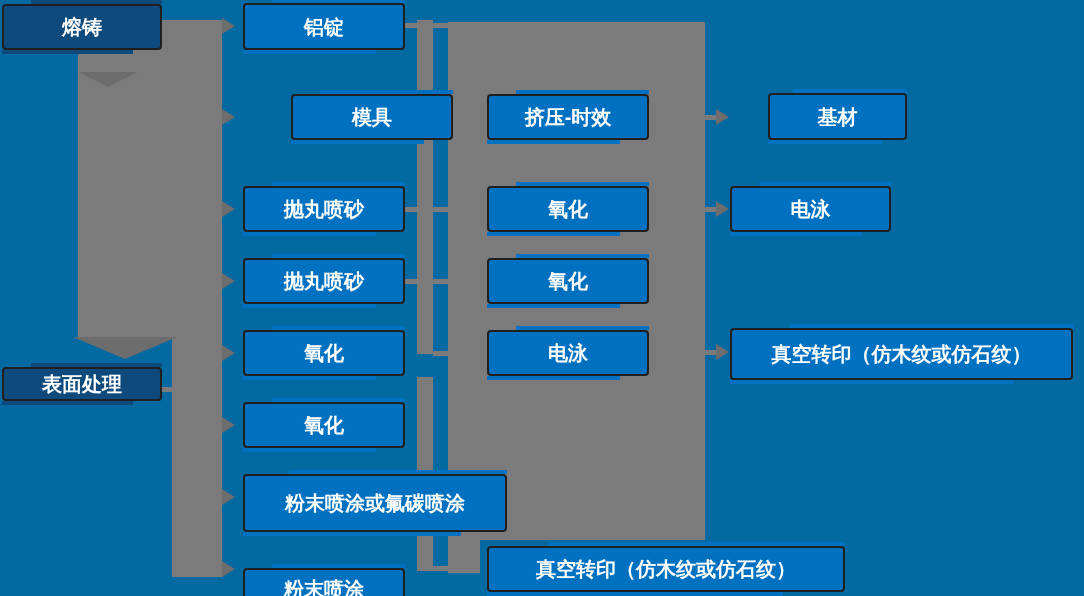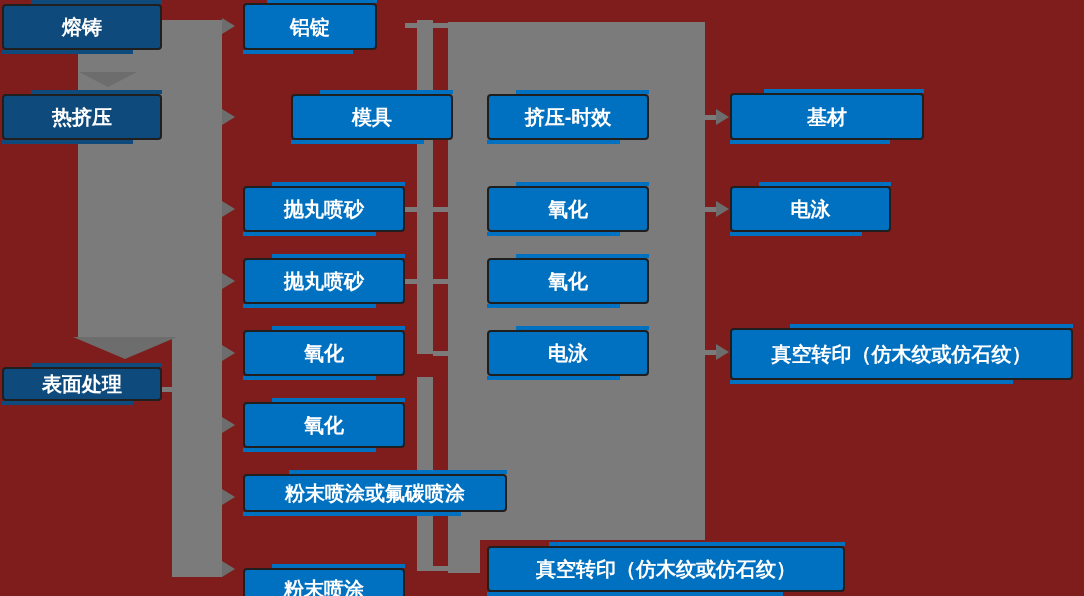--- a/index.html
+++ b/index.html
@@ -1,17 +1,17 @@
 <!DOCTYPE html>
 <html style="--blue: #0070c0; --navy: #0e4a7b; --edge: #1f1f1f; --conn: #7b7b7b; --arr: #6d6d6d;"><head>
 <meta charset="utf-8">
 <style>
   html,body{margin:0;padding:0;background:#ffffff;}
   .stage{
-    position:relative;width:1084px;height:596px;background:#7f1d1d;overflow:hidden;
+    position:relative;width:1084px;height:596px;background:#0369a1;overflow:hidden;
     font-family:"Liberation Sans","DejaVu Sans",sans-serif;
   }
   
   .bar{position:absolute;background:var(--conn,#7b7b7b);z-index:1;}
   .arr-r{position:absolute;width:0;height:0;z-index:1;
     border-top:8px solid transparent;border-bottom:8px solid transparent;
     border-left:13px solid var(--arr,#6d6d6d);}
   .arr-d{position:absolute;width:0;height:0;z-index:1;}
   .arr-d.small{border-left:29px solid transparent;border-right:29px solid transparent;
     border-top:15px solid var(--arr,#6d6d6d);}
@@ -71,35 +71,34 @@
   <div class="arr-r" style="left:222px;top:345px;"></div>
   <div class="arr-r" style="left:222px;top:417px;"></div>
   <div class="arr-r" style="left:222px;top:489px;"></div>
   <div class="arr-r" style="left:222px;top:561px;"></div>
 
   <div class="arr-r" style="left:716px;top:109px;"></div>
   <div class="arr-r" style="left:716px;top:201px;"></div>
   <div class="arr-r" style="left:716px;top:344px;"></div>
 
   <div class="node dark" style="left:2px;top:4px;width:160px;height:46px;">熔铸</div>
-  <div class="node dark" style="left:2px;top:94px;width:160px;height:46px;">热挤压</div>
   <div class="node dark" style="left:2px;top:367px;width:160px;height:34px;">表面处理</div>
 
-  <div class="node" style="left:243px;top:3px;width:134px;height:47px;">铝锭</div>
+  <div class="node" style="left:243px;top:3px;width:162px;height:47px;">铝锭</div>
   <div class="node" style="left:243px;top:94px;width:162px;height:46px;margin-left:48px;">模具</div>
   <div class="node" style="left:243px;top:186px;width:162px;height:46px;">抛丸喷砂</div>
   <div class="node" style="left:243px;top:258px;width:162px;height:46px;">抛丸喷砂</div>
   <div class="node" style="left:243px;top:330px;width:162px;height:46px;">氧化</div>
   <div class="node" style="left:243px;top:402px;width:162px;height:46px;">氧化</div>
-  <div class="node" style="left:243px;top:474px;width:264px;height:38px;">粉末喷涂或氟碳喷涂</div>
+  <div class="node" style="left:243px;top:474px;width:264px;height:58px;">粉末喷涂或氟碳喷涂</div>
   <div class="node" style="left:243px;top:568px;width:162px;height:42px;">粉末喷涂</div>
 
   <div class="node" style="left:487px;top:94px;width:162px;height:46px;">挤压-时效</div>
   <div class="node" style="left:487px;top:186px;width:162px;height:46px;">氧化</div>
   <div class="node" style="left:487px;top:258px;width:162px;height:46px;">氧化</div>
   <div class="node" style="left:487px;top:330px;width:162px;height:46px;">电泳</div>
   <div class="node" style="left:487px;top:546px;width:358px;height:46px;">真空转印（仿木纹或仿石纹）</div>
 
-  <div class="node" style="left:730px;top:93px;width:194px;height:47px;">基材</div>
+  <div class="node" style="left:768px;top:93px;width:139px;height:47px;">基材</div>
   <div class="node" style="left:730px;top:186px;width:161px;height:46px;">电泳</div>
   <div class="node" style="left:730px;top:328px;width:343px;height:52px;">真空转印（仿木纹或仿石纹）</div>
 
 </div>
 
 </body></html>

